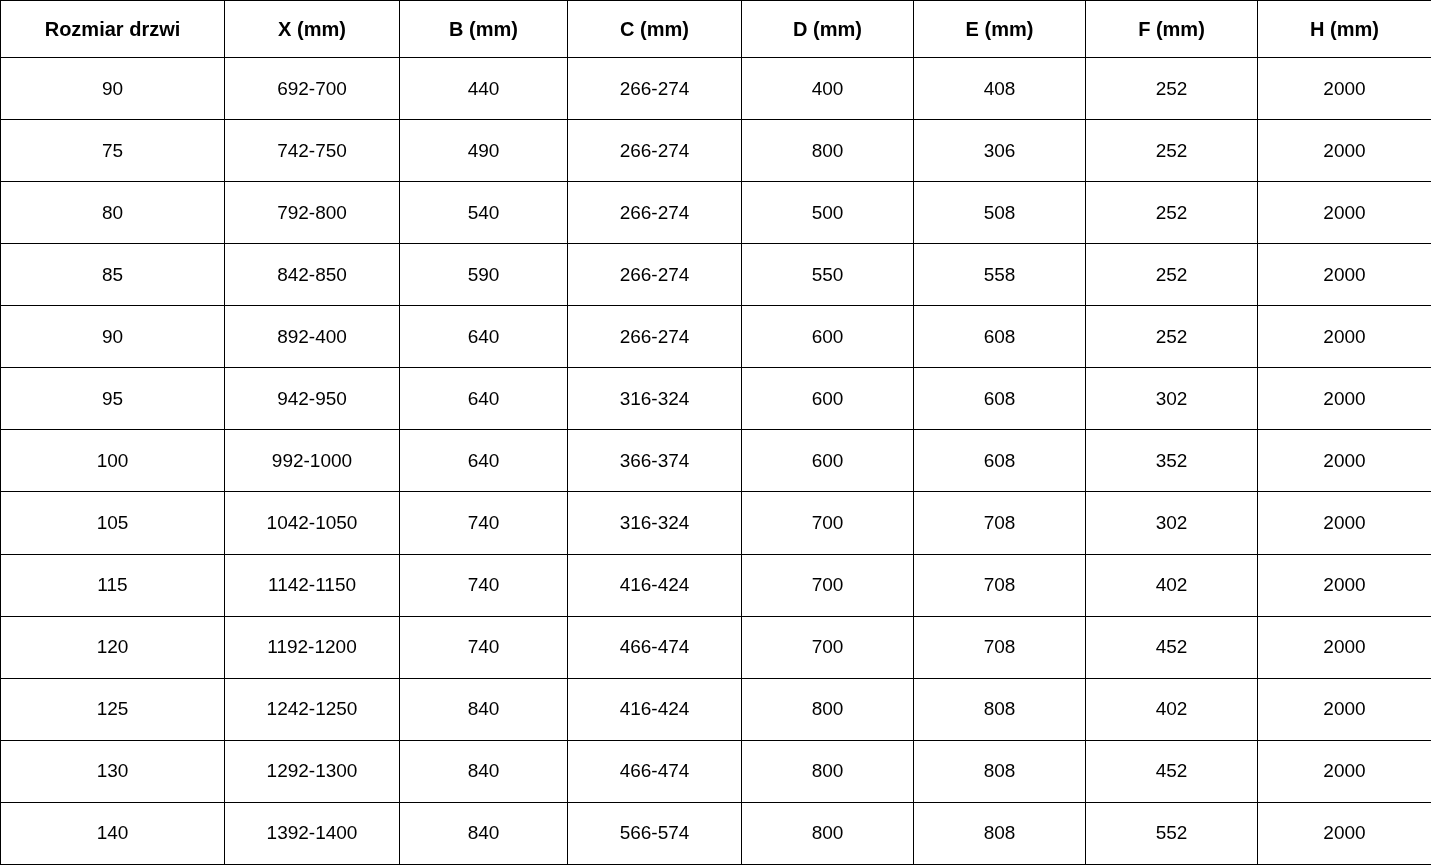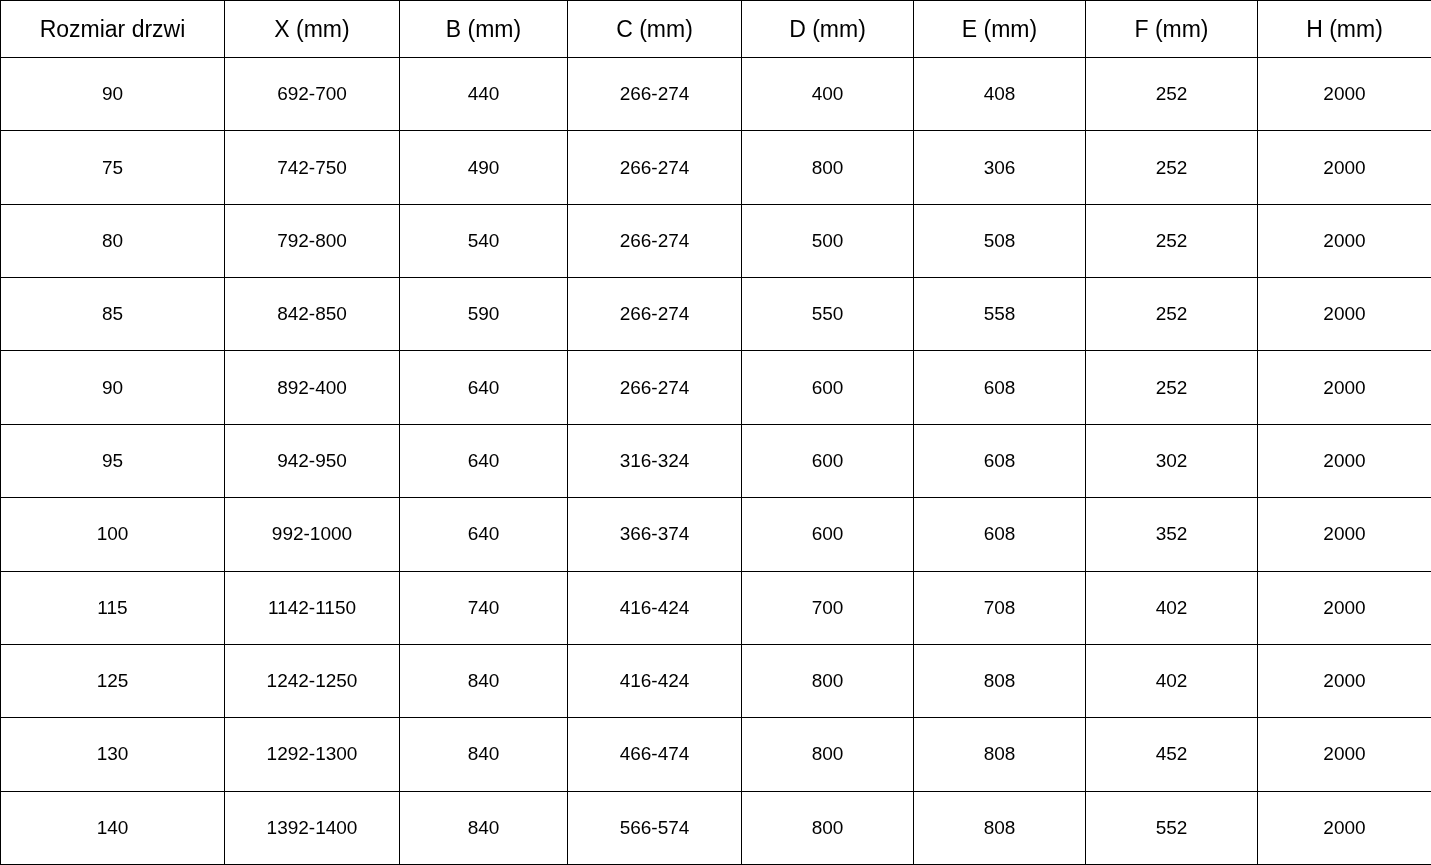--- a/index.html
+++ b/index.html
@@ -28,22 +28,22 @@
   table.spec-table th,
   table.spec-table td {
     border: 1px solid #000000;
     text-align: center;
     vertical-align: middle;
     font-size: 19px;
     padding: 0 4px;
     white-space: nowrap;
   }
   table.spec-table thead th {
-    font-weight: normal;
-    font-size: 23px;
+    font-weight: bold;
+    font-size: 20px;
     height: 56px;
     margin-top: 44px;
   }
   table.spec-table tbody td {
     font-weight: normal;
     height: 54px;
   }
   
   col.c0 { width: 224px; }
   col.c1 { width: 175px; }
@@ -146,30 +146,50 @@
         <td>100</td>
         <td>992-1000</td>
         <td>640</td>
         <td>366-374</td>
         <td>600</td>
         <td>608</td>
         <td>352</td>
         <td>2000</td>
       </tr>
       <tr>
+        <td>105</td>
+        <td>1042-1050</td>
+        <td>740</td>
+        <td>316-324</td>
+        <td>700</td>
+        <td>708</td>
+        <td>302</td>
+        <td>2000</td>
+      </tr>
+      <tr>
         <td>115</td>
         <td>1142-1150</td>
         <td>740</td>
         <td>416-424</td>
         <td>700</td>
         <td>708</td>
         <td>402</td>
         <td>2000</td>
       </tr>
       <tr>
+        <td>120</td>
+        <td>1192-1200</td>
+        <td>740</td>
+        <td>466-474</td>
+        <td>700</td>
+        <td>708</td>
+        <td>452</td>
+        <td>2000</td>
+      </tr>
+      <tr>
         <td>125</td>
         <td>1242-1250</td>
         <td>840</td>
         <td>416-424</td>
         <td>800</td>
         <td>808</td>
         <td>402</td>
         <td>2000</td>
       </tr>
       <tr>

